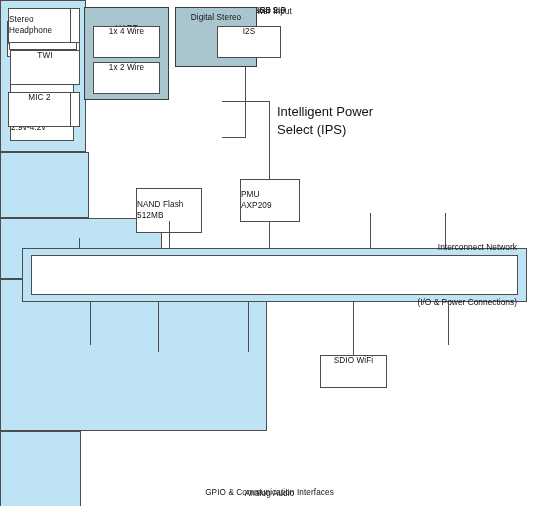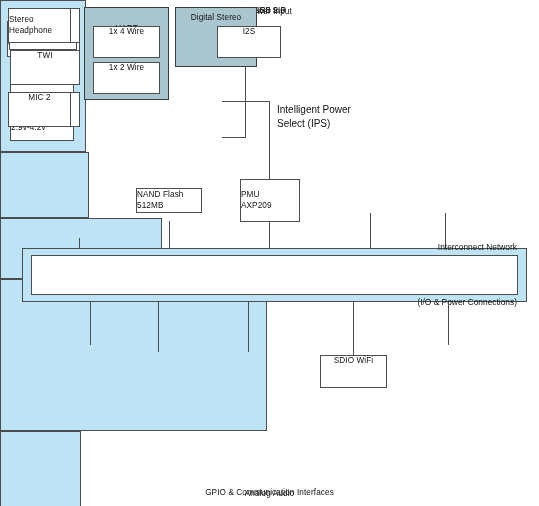--- a/index.html
+++ b/index.html
@@ -86,21 +86,21 @@
   
   .wire {
     position: absolute;
     background: #4d4d4d;
   }
   .wire-v { width: 1px; }
   .wire-h { height: 1px; }
   
   .free-label {
     position: absolute;
-    font-size: 10px;
+    font-size: 13px;
     line-height: 1.35;
     color: #111111;
     text-align: center;
     white-space: nowrap;
   }
   .two-line { flex-direction: column; }
 </style>
 </head>
 <body>
 
@@ -141,21 +141,21 @@
       <span>R8</span>
       <span>CPU</span>
     </div>
     <div class="blk leaf two-line" style="left:45px; top:21px; width:35px; height:36px;">
       <span>256MB</span>
       <span>DDR</span>
     </div>
   </div>
   <div class="wire wire-v" style="left:79px; top:238px; height:12px;"></div>
 
-  <div class="blk leaf two-line" style="left:136px; top:188px; width:66px; height:25px;">
+  <div class="blk leaf two-line" style="left:136px; top:188px; width:66px; height:45px;">
     <span>NAND Flash</span>
     <span>512MB</span>
   </div>
   <div class="wire wire-v" style="left:169px; top:221px; height:29px;"></div>
 
   <div class="blk leaf two-line" style="left:240px; top:179px; width:60px; height:43px;">
     <span>PMU</span>
     <span>AXP209</span>
   </div>
   <div class="wire wire-v" style="left:269px; top:222px; height:28px;"></div>

